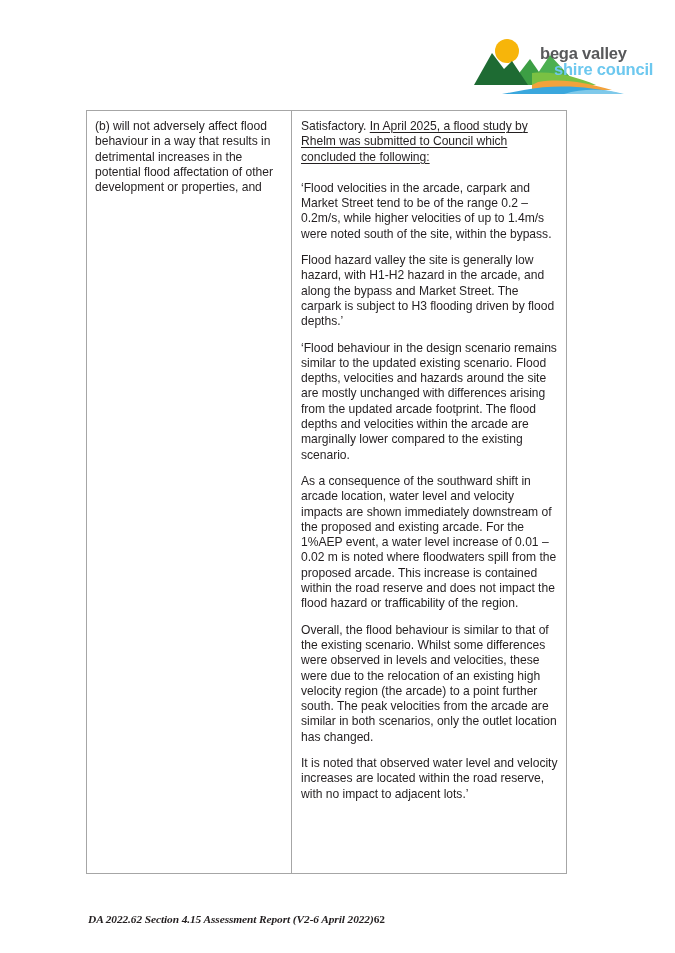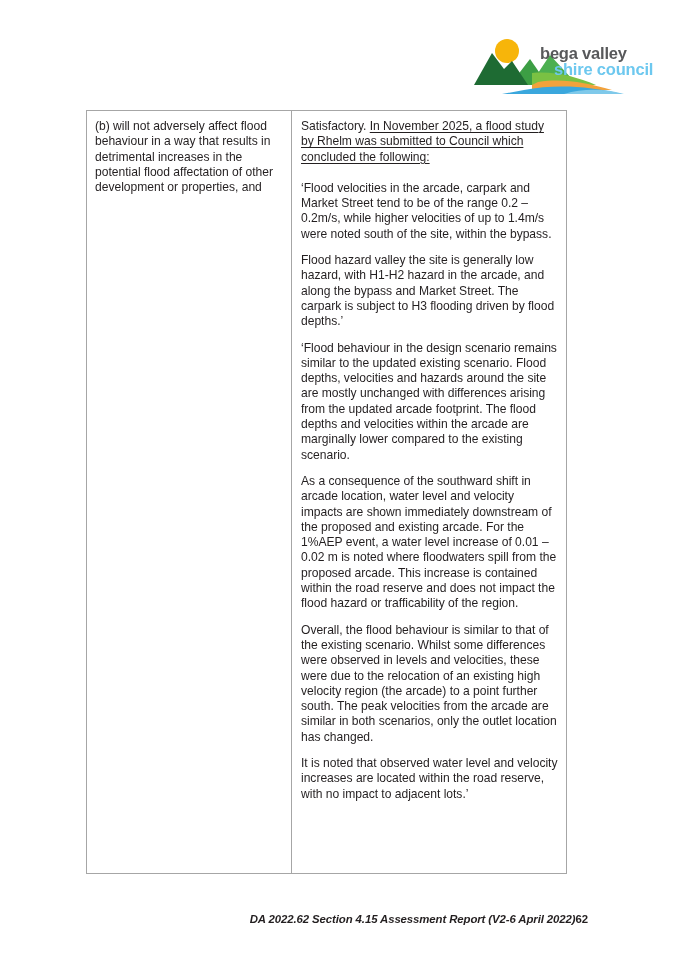--- a/index.html
+++ b/index.html
@@ -82,27 +82,28 @@
   }
   .gap-after { margin-bottom: 16px; }
 
   
   .footer {
     position: absolute;
     left: 88px;
     top: 903px;
     width: 500px;
     display: flex;
-    justify-content: flex-end;
+    justify-content: flex-start;
     align-items: baseline;
     font-size: 11.4px;
     font-weight: bold;
     font-style: italic;
     color: #231f20;
     letter-spacing: -0.1px;
+    font-family: Liberation Serif, serif;
   }
   .footer-page {
     font-style: normal;
     font-weight: bold;
     margin-top: 10px;
   }
 </style>
 </head>
 <body>
 
@@ -132,21 +133,21 @@
 
   <div class="table">
 
     <div class="cell-left">
       <p class="crit-text">(b)  will not adversely affect flood behaviour in a way that results in detrimental increases in the potential flood affectation of other development or properties, and</p>
     </div>
 
     <div class="cell-right">
 
       <p class="para gap-after">
-        <span>Satisfactory.  </span><span class="u">In November 2025, a flood study by Rhelm was submitted to Council which concluded the following:</span>
+        <span>Satisfactory.  </span><span class="u">In April 2025, a flood study by Rhelm was submitted to Council which concluded the following:</span>
       </p>
 
       <p class="para">‘Flood velocities in the arcade, carpark and Market Street tend to be of the range 0.2 – 0.2m/s, while higher velocities of up to 1.4m/s were noted south of the site, within the bypass.</p>
 
       <p class="para">Flood hazard valley the site is generally low hazard, with H1-H2 hazard in the arcade, and along the bypass and Market Street. The carpark is subject to H3 flooding driven by flood depths.’</p>
 
       <p class="para">‘Flood behaviour in the design scenario remains similar to the updated existing scenario. Flood depths, velocities and hazards around the site are mostly unchanged with differences arising from the updated arcade footprint. The flood depths and velocities within the arcade are marginally lower compared to the existing scenario.</p>
 
       <p class="para">As a consequence of the southward shift in arcade location, water level and velocity impacts are shown immediately downstream of the proposed and existing arcade. For the 1%AEP event, a water level increase of 0.01 – 0.02 m is noted where floodwaters spill from the proposed arcade. This increase is contained within the road reserve and does not impact the flood hazard or trafficability of the region.</p>
 

